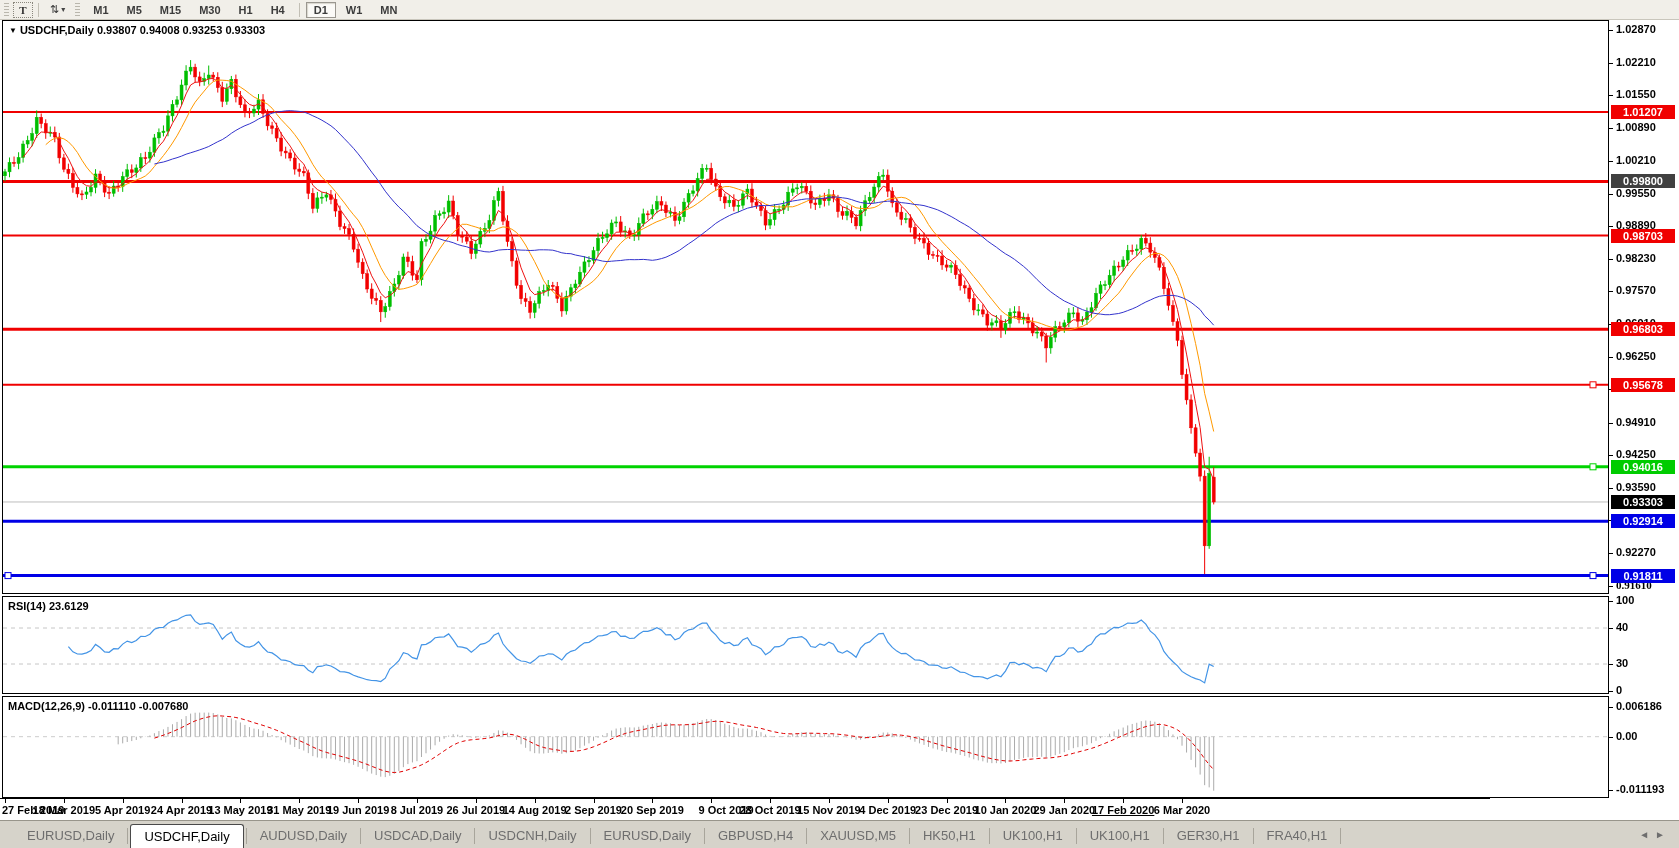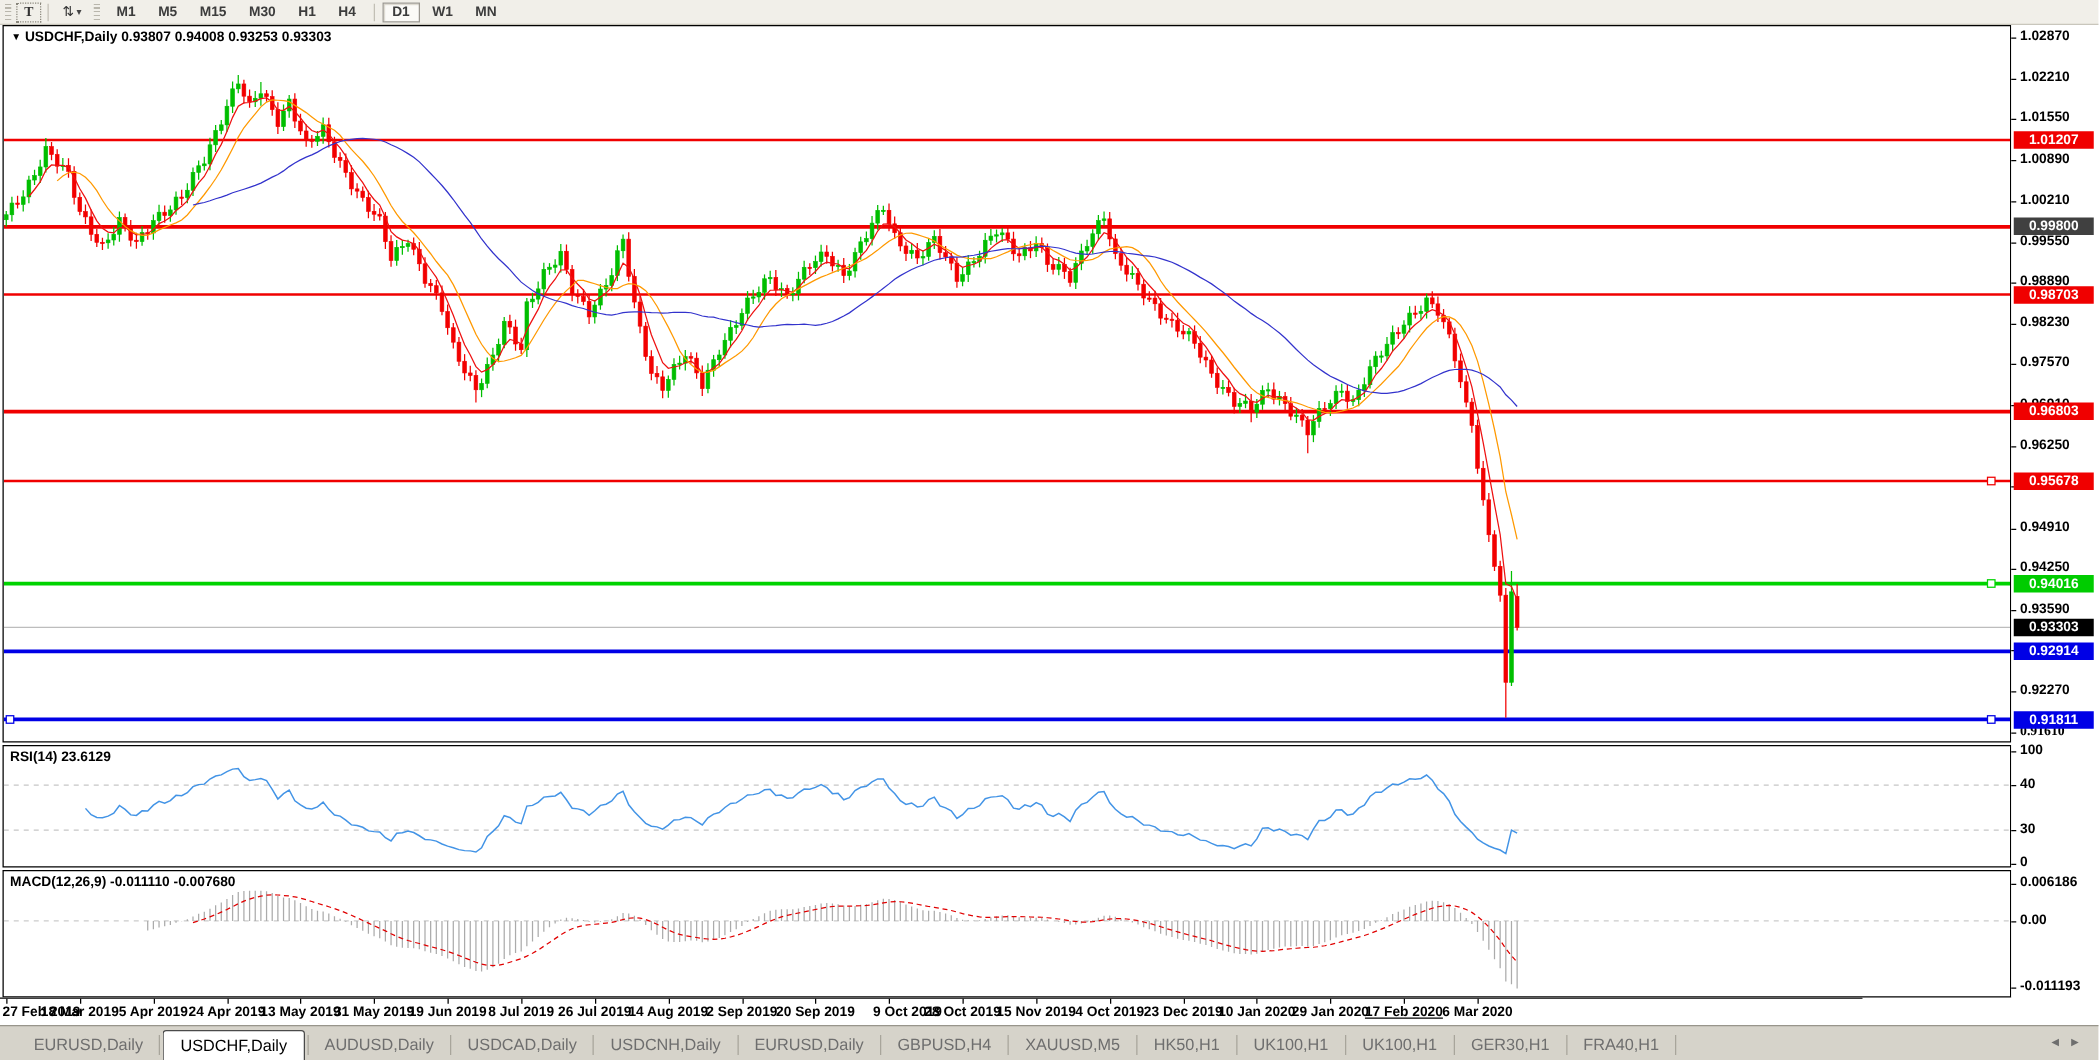--- a/index.html
+++ b/index.html
@@ -977,21 +977,21 @@
       <div class="dlabel" style="left: 593.5px;">2 Sep 2019</div>
       <div class="dtick" style="left: 652.35px;"></div>
       <div class="dlabel" style="left: 652.35px;">20 Sep 2019</div>
       <div class="dtick" style="left: 711.2px;"></div>
       <div class="dlabel" style="left: 726px;">9 Oct 2019</div>
       <div class="dtick" style="left: 770.05px;"></div>
       <div class="dlabel" style="left: 770.05px;">28 Oct 2019</div>
       <div class="dtick" style="left: 828.9px;"></div>
       <div class="dlabel" style="left: 828.9px;">15 Nov 2019</div>
       <div class="dtick" style="left: 887.75px;"></div>
-      <div class="dlabel" style="left: 887.75px;">4 Oct 2019</div>
+      <div class="dlabel" style="left: 887.75px;">4 Dec 2019</div>
       <div class="dtick" style="left: 946.6px;"></div>
       <div class="dlabel" style="left: 946.6px;">23 Dec 2019</div>
       <div class="dtick" style="left: 1005.45px;"></div>
       <div class="dlabel" style="left: 1005.45px;">10 Jan 2020</div>
       <div class="dtick" style="left: 1064.3px;"></div>
       <div class="dlabel" style="left: 1064.3px;">29 Jan 2020</div>
       <div class="dtick" style="left: 1123.15px;"></div>
       <div class="dlabel" style="left: 1123.15px; text-decoration: underline;">17 Feb 2020</div>
       <div class="dtick" style="left: 1182px;"></div>
       <div class="dlabel" style="left: 1182px;">6 Mar 2020</div>

